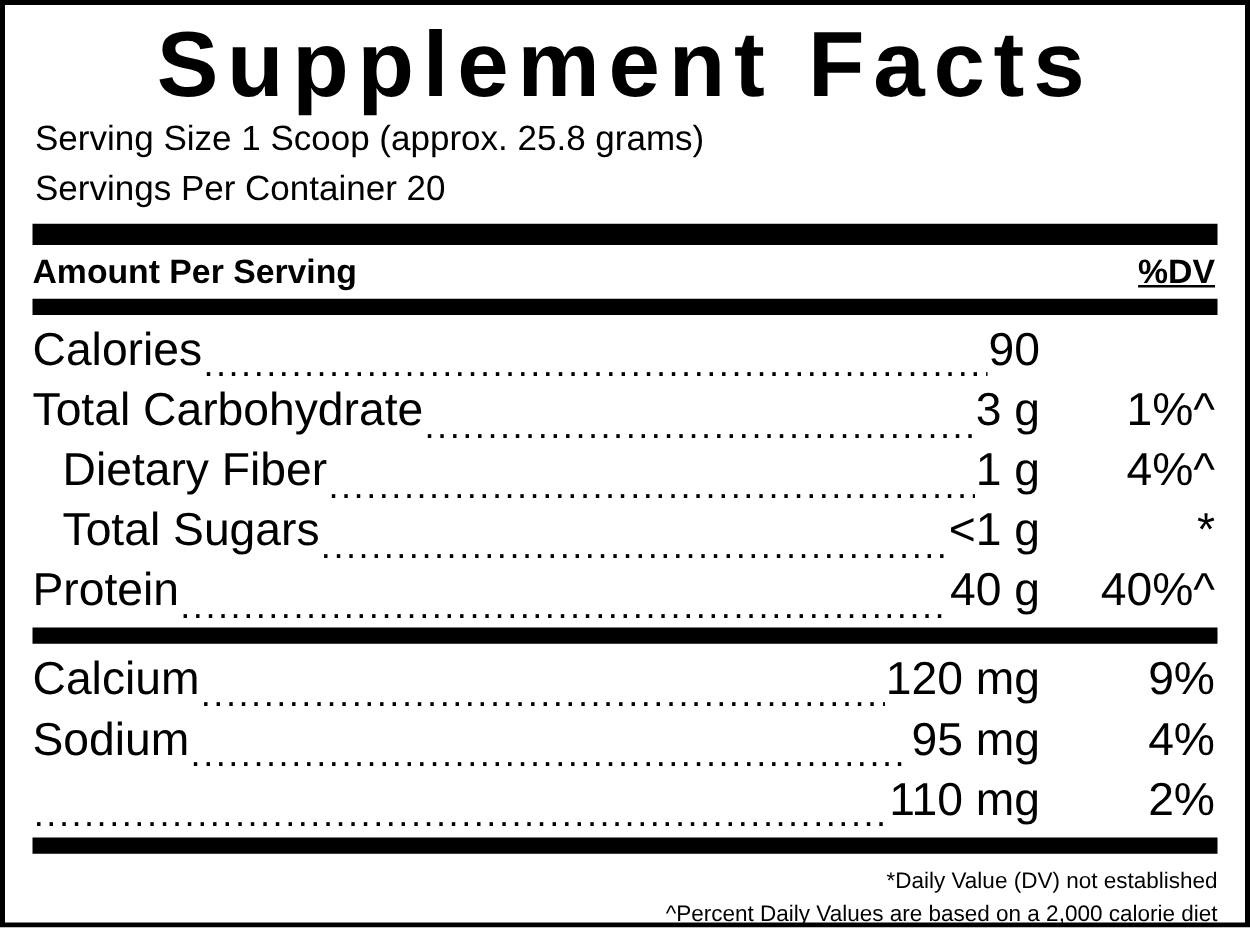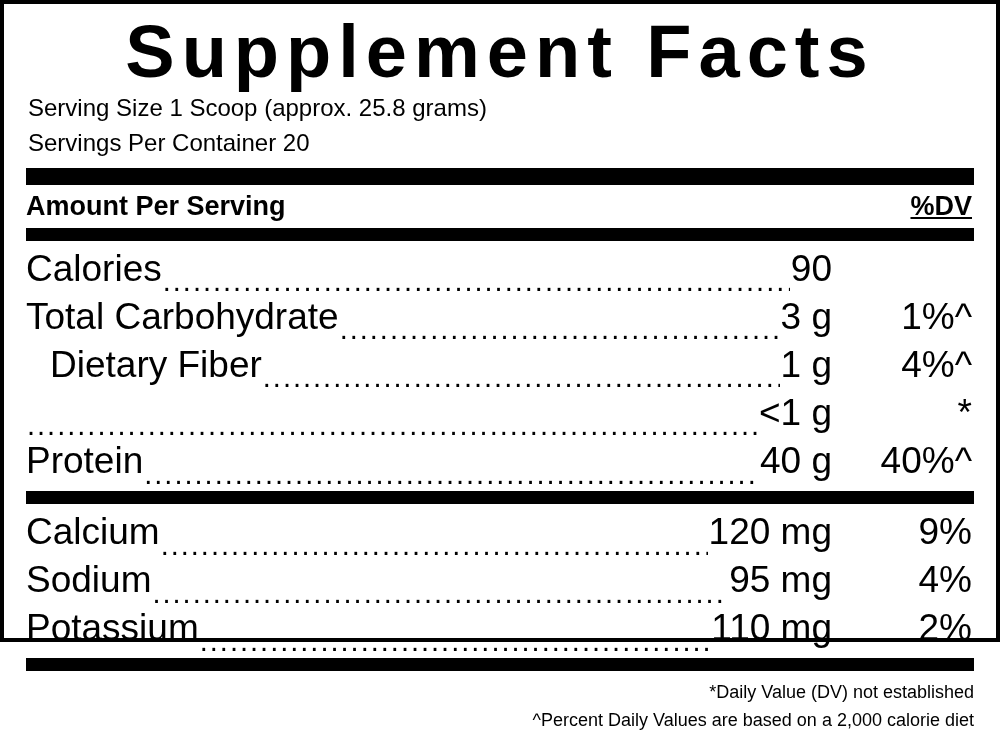--- a/index.html
+++ b/index.html
@@ -11,38 +11,38 @@
     width: 1000px;
     height: 742px;
     font-family: "Liberation Sans", sans-serif;
     color: #000000;
     -webkit-font-smoothing: antialiased;
   }
 
   .panel {
     box-sizing: border-box;
     width: 1000px;
-    height: 642px;
+    height: 742px;
     border: 4px solid #000;
     padding: 8px 20px 0 20px;
     position: relative;
   }
 
   .title {
     font-size: 74px;
     font-weight: bold;
     letter-spacing: 7px;
     line-height: 1.02;
     text-align: center;
     white-space: nowrap;
     margin: 2px 0 2px 0;
   }
 
   .serving-line {
-    font-size: 24px;
+    font-size: 28px;
     line-height: 1.42;
     margin-left: 4px;
     white-space: nowrap;
   }
 
   .rule-thick {
     background: #000;
     height: 17px;
     margin: 8px 2px 0 2px;
   }
@@ -157,20 +157,21 @@
     </div>
 
     <div class="row indent">
       <div class="name">Dietary Fiber</div>
       <div class="dots"></div>
       <div class="amount">1 g</div>
       <div class="dv">4%^</div>
     </div>
 
     <div class="row indent">
+      <div class="name">Total Sugars</div>
       <div class="dots"></div>
       <div class="amount">&lt;1 g</div>
       <div class="dv">*</div>
     </div>
 
     <div class="row">
       <div class="name">Protein</div>
       <div class="dots"></div>
       <div class="amount">40 g</div>
       <div class="dv">40%^</div>
@@ -190,21 +191,20 @@
     </div>
 
     <div class="row">
       <div class="name">Sodium</div>
       <div class="dots"></div>
       <div class="amount">95 mg</div>
       <div class="dv">4%</div>
     </div>
 
     <div class="row">
-      <div class="name">Potassium</div>
       <div class="dots"></div>
       <div class="amount">110 mg</div>
       <div class="dv">2%</div>
     </div>
 
   </div>
 
   <div class="rule-mid"></div>
 
   <div class="footnotes">*Daily Value (DV) not established</div>

